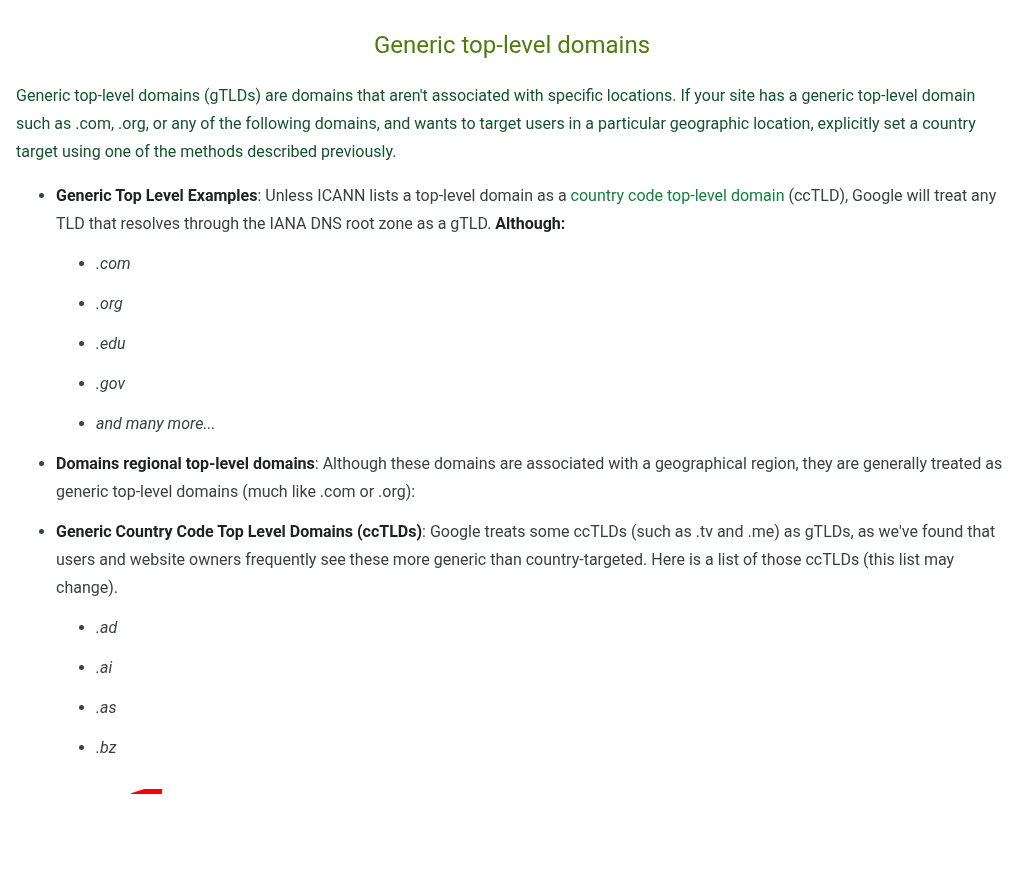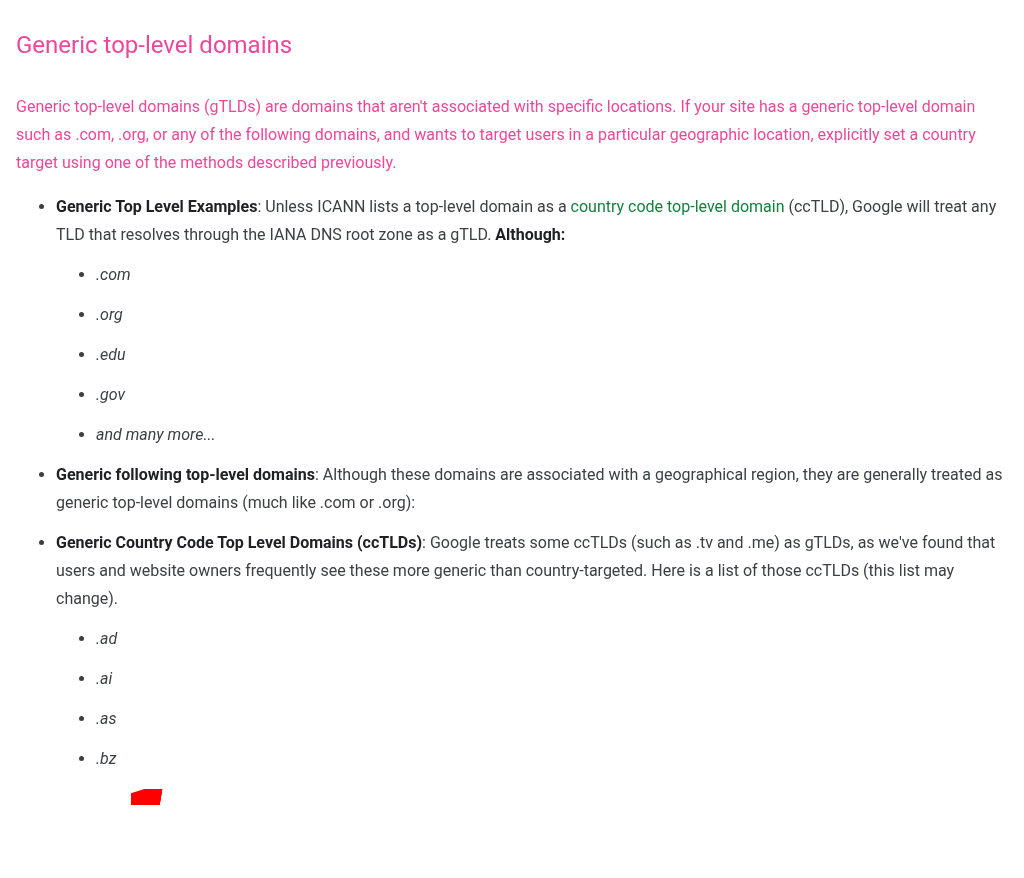--- a/index.html
+++ b/index.html
@@ -12,27 +12,28 @@
       font-size: 16px;
       line-height: 1.75;
       color: #202124;
       padding: 16px;
       width: 1024px;
     }
     h2 {
       font-family: 'Google Sans', 'Roboto', Arial, sans-serif;
       font-size: 24px;
       font-weight: 400;
-      color: #ec4899;
-      margin-bottom: 27px;
+      color: #4d7c0f;
+      margin-bottom: 16px;
       margin-top: 8px;
+      text-align: center;
     }
     p {
       margin-bottom: 16px;
-      color: #ec4899;
+      color: #14532d;
     }
     ul {
       list-style-type: disc;
       padding-left: 40px;
       margin-bottom: 16px;
     }
     ul ul {
       margin-top: 12px;
       margin-bottom: 12px;
       font-style: italic;
@@ -75,21 +76,21 @@
     <strong>Generic Top Level Examples</strong><span>: Unless ICANN lists a top-level domain as a </span><a href="#">country code top-level domain</a><span> (ccTLD), Google will treat any TLD that resolves through the IANA DNS root zone as a gTLD. </span><strong>Although:</strong>
     <ul>
       <li>.com</li>
       <li>.org</li>
       <li>.edu</li>
       <li>.gov</li>
       <li>and many more...</li>
     </ul>
   </li>
   <li>
-    <strong>Generic following top-level domains</strong><span>: Although these domains are associated with a geographical region, they are generally treated as generic top-level domains (much like .com or .org):</span>
+    <strong>Domains regional top-level domains</strong><span>: Although these domains are associated with a geographical region, they are generally treated as generic top-level domains (much like .com or .org):</span>
   </li>
   <li>
     <strong>Generic Country Code Top Level Domains (ccTLDs)</strong><span>: Google treats some ccTLDs (such as .tv and .me) as gTLDs, as we've found that users and website owners frequently see these more generic than country-targeted. Here is a list of those ccTLDs (this list may change).</span>
     <ul>
       <li>.ad</li>
       <li>.ai</li>
       <li>.as</li>
       <li>.bz</li>
     </ul>
   </li>

